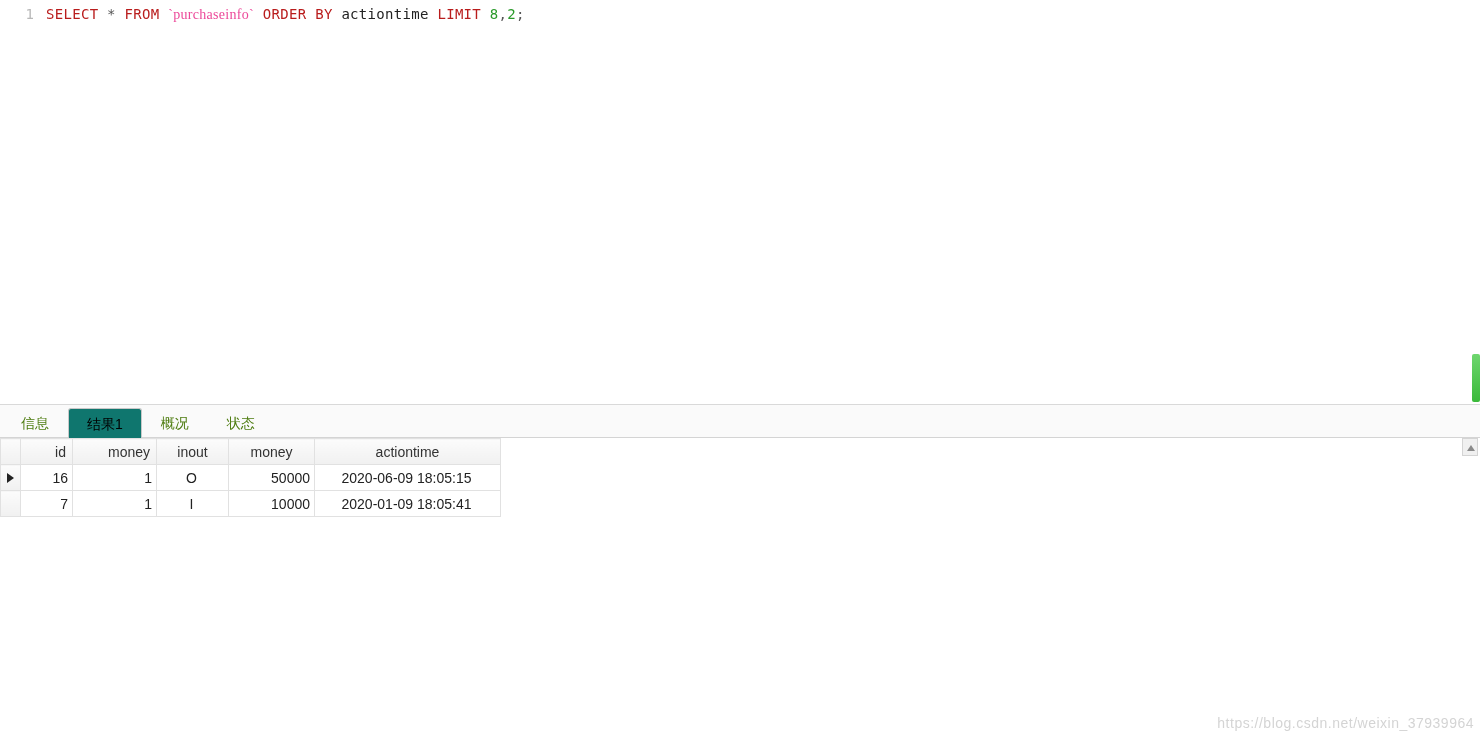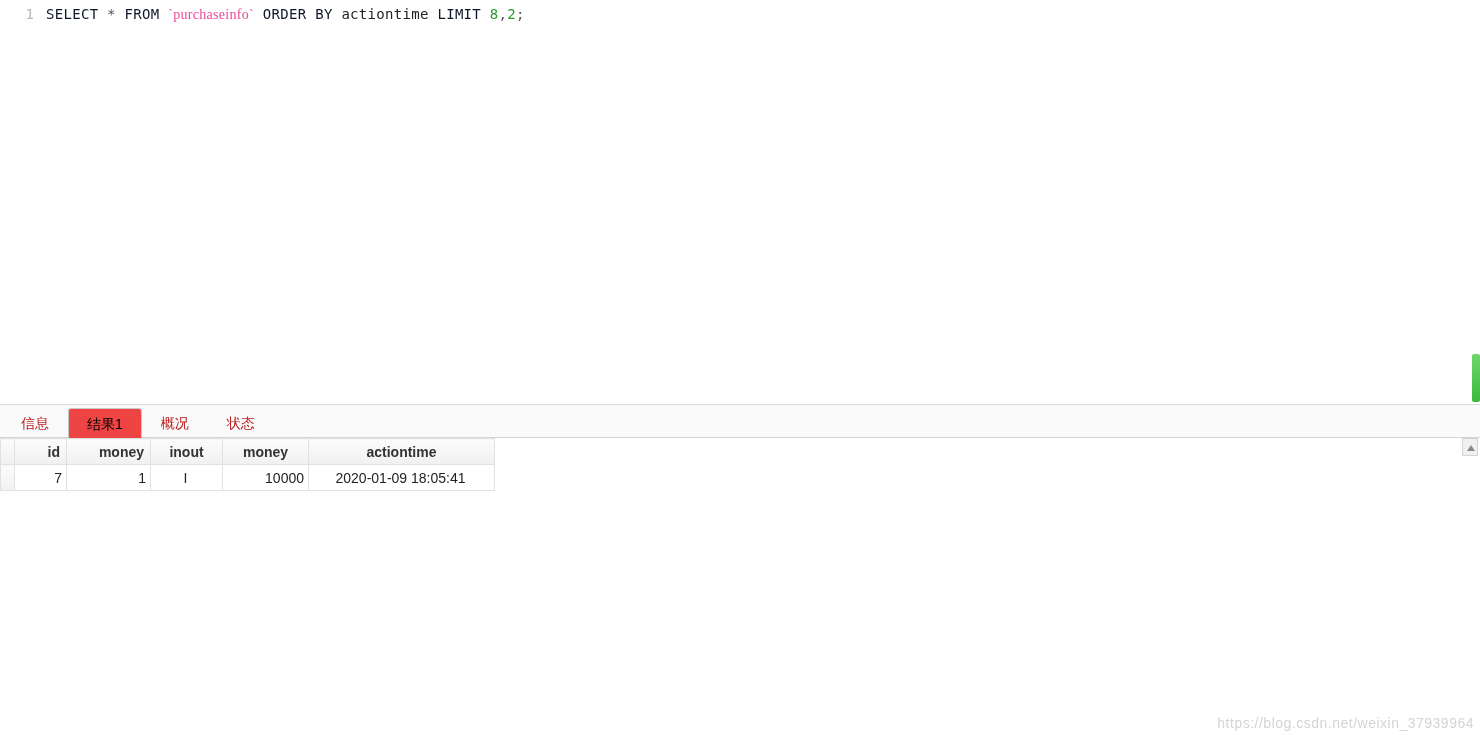--- a/index.html
+++ b/index.html
@@ -35,48 +35,48 @@
   .code-area {
     position: absolute;
     left: 46px; right: 0; top: 0; bottom: 0;
     padding: 6px 0 0 0;
     font-family: Consolas, monospace;
     font-size: 14px;
     white-space: pre;
     letter-spacing: 0.3px;
     color: #222;
   }
-  .kw   { color: #0f172a; }   
+  .kw   { color: #b91c1c; }   
   .str  { color: #ec4899; font-family: Liberation Serif, serif; }   
   .num  { color: #2a9a2a; }   
   .op   { color: #555555; }   
   .ident{ color: #222222; }   
 
   
   .tabs-row {
     height: 33px;
     background: #fafafa;
     border-bottom: 1px solid #d4d4d4;
     display: flex;
     align-items: flex-end;
     padding-left: 2px;
   }
   .tab {
     height: 30px;
     line-height: 30px;
     padding: 0 18px;
     font-size: 14px;
-    color: #b91c1c;
+    color: #4d7c0f;
     border: 1px solid transparent;
     border-bottom: none;
     margin-right: 0;
     cursor: default;
   }
   .tab.active {
-    background: #ef4444;
+    background: #0f766e;
     border-color: #c8c8c8;
     border-top-left-radius: 3px;
     border-top-right-radius: 3px;
     position: relative;
     z-index: 2;
     margin-bottom: -1px;
     color: #000;
   }
 
   
@@ -95,21 +95,21 @@
   table.result th, table.result td {
     border: 1px solid #e1e1e1;
     padding: 4px 6px;
     height: 26px;
     text-align: center;
     overflow: hidden;
     white-space: nowrap;
   }
   table.result th {
     background: linear-gradient(#fcfcfc, #f0f0f0);
-    font-weight: bold;
+    font-weight: normal;
     color: #333;
     margin-top: 40px;
   }
   .row-indicator {
     width: 14px;
     min-width: 14px;
     background: linear-gradient(#fcfcfc, #f0f0f0);
     border-right: 1px solid #d4d4d4;
     text-align: center;
     padding: 0;
@@ -204,20 +204,28 @@
         <th class="row-indicator"></th>
         <th class="col-id"><span>id</span></th>
         <th class="col-userId"><span>money</span></th>
         <th class="col-inout"><span>inout</span></th>
         <th class="col-money"><span>money</span></th>
         <th class="col-action"><span>actiontime</span></th>
       </tr>
     </thead>
     <tbody>
       <tr>
+        <td class="row-indicator"><span class="tri"></span></td>
+        <td class="col-id">16</td>
+        <td class="col-userId">1</td>
+        <td class="col-inout">O</td>
+        <td class="col-money">50000</td>
+        <td class="col-action">2020-06-09 18:05:15</td>
+      </tr>
+      <tr>
         <td class="row-indicator"></td>
         <td class="col-id">7</td>
         <td class="col-userId">1</td>
         <td class="col-inout">I</td>
         <td class="col-money">10000</td>
         <td class="col-action">2020-01-09 18:05:41</td>
       </tr>
     </tbody>
   </table>
 </div>

